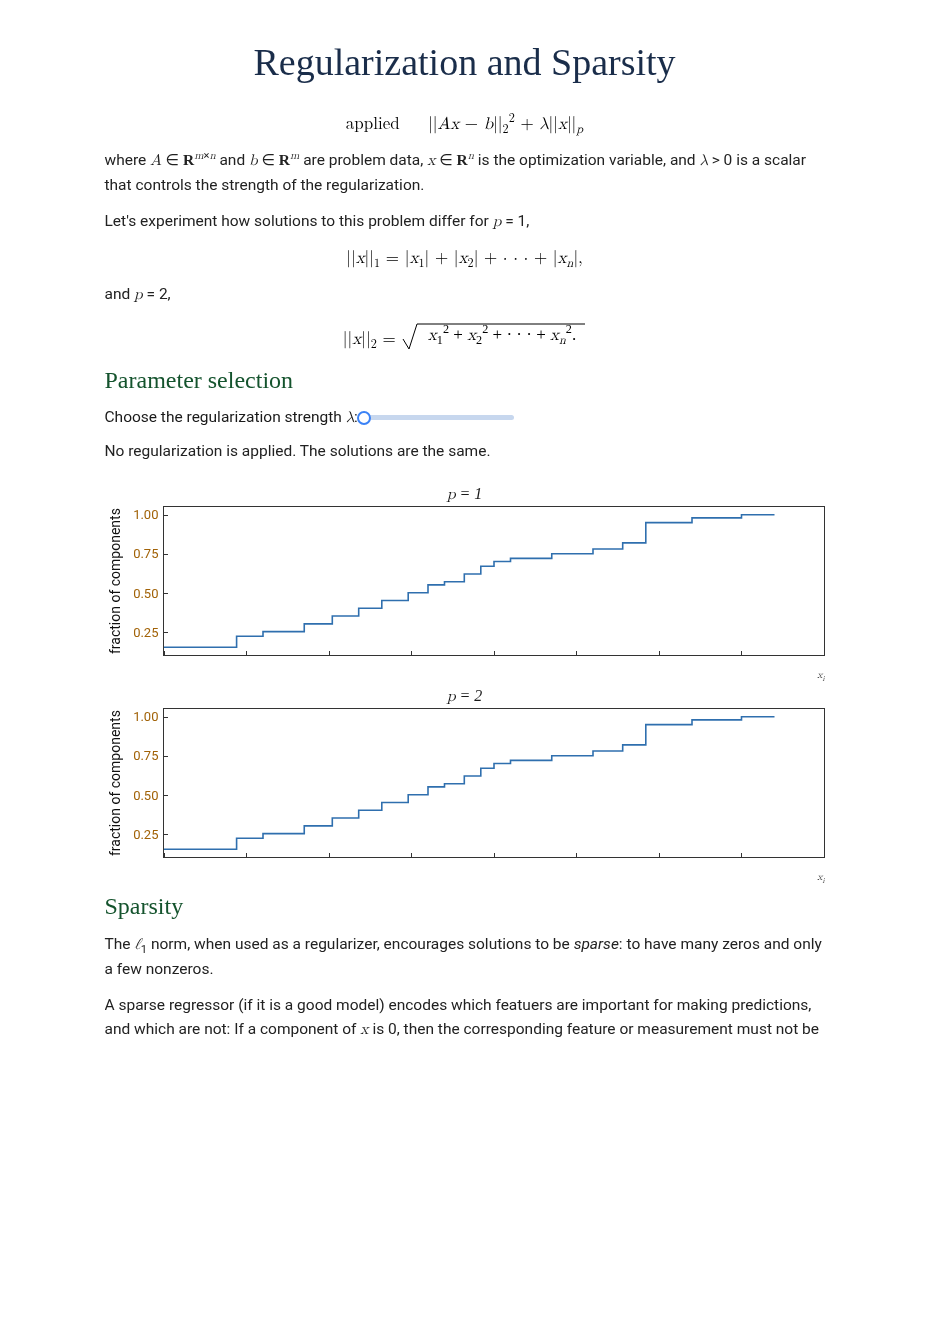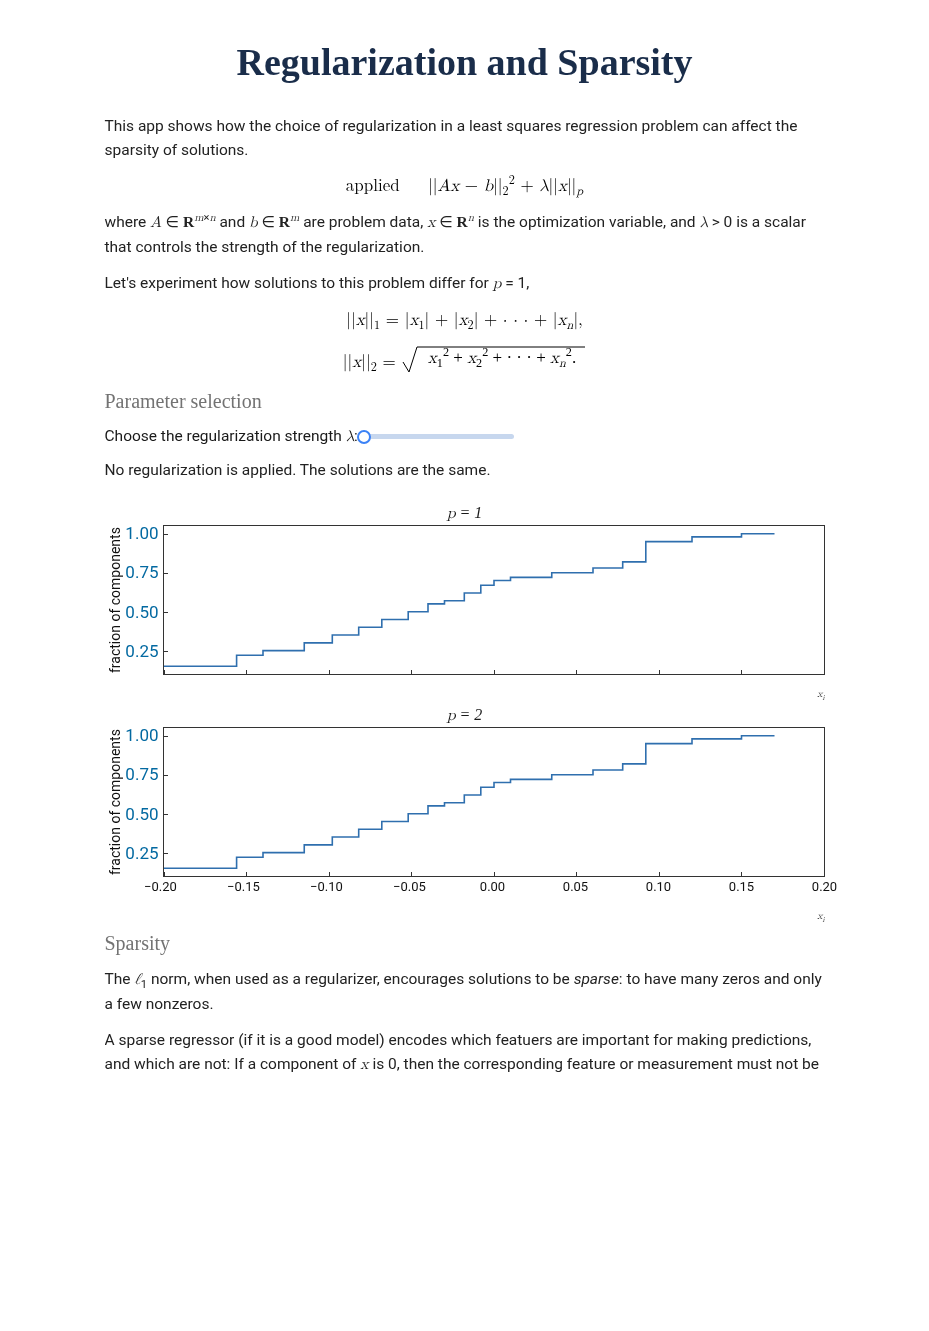--- a/index.html
+++ b/index.html
@@ -9,31 +9,31 @@
     font-family: -apple-system, BlinkMacSystemFont, "Segoe UI", Roboto, "Helvetica Neue", Arial, sans-serif;
     color: #1a1a1a;
   }
   .page {
     max-width: 720px;
     margin: 0 auto;
     padding: 30px 20px 0 20px;
   }
   h1.title {
     font-family: Georgia, "Times New Roman", serif;
-    font-weight: 700;
+    font-weight: 400;
     color: #1a2d4a;
     text-align: center;
     font-size: 38px;
     margin: 10px 0 30px 0;
   }
   h2.section {
     font-family: Georgia, "Times New Roman", serif;
     font-weight: 400;
-    color: #737373;
-    font-size: 20px;
+    color: #14532d;
+    font-size: 24px;
     margin: 8px 0 12px 0;
   }
   p {
     font-size: 15.5px;
     line-height: 1.55;
     margin: 12px 0;
     color: #222;
   }
   .math-block {
     text-align: center;
@@ -116,25 +116,25 @@
     transform: rotate(180deg);
     font-size: 14px;
     text-align: center;
     padding: 0 2px;
     color: #111;
   }
   .yticks {
     display: flex;
     flex-direction: column;
     justify-content: space-between;
-    font-size: 17px;
+    font-size: 13px;
     text-align: right;
     width: 38px;
     padding: 0 4px;
-    color: #0369a1;
+    color: #a16207;
     box-sizing: border-box;
   }
   .plot-area {
     border: 1px solid #333;
     height: 150px;
     flex: 1;
     position: relative;
     box-sizing: border-box;
   }
   .plot-area svg {
@@ -192,34 +192,34 @@
   }
   .sqrt-svg { vertical-align: -0.55em; }
 </style>
 </head>
 <body>
 
 <div class="page">
 
   <h1 class="title">Regularization and Sparsity</h1>
 
-  <p>This app shows how the choice of regularization in a least squares regression problem can affect the sparsity of solutions.</p>
 
   <div class="math-block">
     <span class="mathrm">applied</span>
     &nbsp;&nbsp;&nbsp;
     <span>||<span class="mathvar">A</span><span class="mathvar">x</span> − <span class="mathvar">b</span>||<sub>2</sub><sup>2</sup> + <span class="mathvar">λ</span>||<span class="mathvar">x</span>||<sub><span class="mathvar">p</span></sub></span>
   </div>
 
   <p>where <span class="mathvar">A</span> ∈ <span class="bold-R">R</span><sup><span class="mathvar">m</span>×<span class="mathvar">n</span></sup> and <span class="mathvar">b</span> ∈ <span class="bold-R">R</span><sup><span class="mathvar">m</span></sup> are problem data, <span class="mathvar">x</span> ∈ <span class="bold-R">R</span><sup><span class="mathvar">n</span></sup> is the optimization variable, and <span class="mathvar">λ</span> &gt; 0 is a scalar that controls the strength of the regularization.</p>
 
   <p>Let's experiment how solutions to this problem differ for <span class="mathvar">p</span> = 1,</p>
 
   <div class="math-block">||<span class="mathvar">x</span>||<sub>1</sub> = |<span class="mathvar">x</span><sub>1</sub>| + |<span class="mathvar">x</span><sub>2</sub>| + · · · + |<span class="mathvar">x</span><sub><span class="mathvar">n</span></sub>|,</div>
 
+  <p>and <span class="mathvar">p</span> = 2,</p>
 
   <div class="math-block">
     <span>||<span class="mathvar">x</span>||<sub>2</sub> = </span><svg class="sqrt-svg" width="185" height="32">
       <path d="M2 18 L8 28 L16 3 L184 3" stroke="#000" stroke-width="1" fill="none"></path>
       <foreignObject x="18" y="4" width="166" height="26">
         <span xmlns="http://www.w3.org/1999/xhtml" style="font-family:'Cambria Math',Georgia,serif;font-size:17px;"><span class="mathvar">x</span><sub>1</sub><sup>2</sup> + <span class="mathvar">x</span><sub>2</sub><sup>2</sup> + · · · + <span class="mathvar">x</span><sub><span class="mathvar">n</span></sub><sup>2</sup>.</span>
       </foreignObject>
     </svg>
   </div>
 
@@ -302,31 +302,20 @@
               <div class="xtick-mark" style="left: 87.5%;"></div>
               <div class="xtick-mark" style="left: 100%;"></div>
             </div>
           <div class="ytick-marks"></div>
         <div class="ytick-mark" style="top: 5.26316%;"></div>
             <div class="ytick-mark" style="top: 31.5789%;"></div>
             <div class="ytick-mark" style="top: 57.8947%;"></div>
             <div class="ytick-mark" style="top: 84.2105%;"></div>
           </div>
       </div>
-      <div class="xticks-row" style="position: relative; height: 16px; display: block;">
-        <span style="left: 0%; position: absolute;">−0.20</span>
-        <span style="left: 12.5%; position: absolute;">−0.15</span>
-        <span style="left: 25%; position: absolute;">−0.10</span>
-        <span style="left: 37.5%; position: absolute;">−0.05</span>
-        <span style="left: 50%; position: absolute;">0.00</span>
-        <span style="left: 62.5%; position: absolute;">0.05</span>
-        <span style="left: 75%; position: absolute;">0.10</span>
-        <span style="left: 87.5%; position: absolute;">0.15</span>
-        <span style="left: 100%; position: absolute;">0.20</span>
-      </div>
       <div class="xlabel-row"><span class="mathvar">x<sub>i</sub></span></div>
     </div>
 
   </div>
 
   <h2 class="section">Sparsity</h2>
 
   <p>The <span class="mathvar">ℓ</span><sub>1</sub> norm, when used as a regularizer, encourages solutions to be <em>sparse</em>: to have many zeros and only a few nonzeros.</p>
   <p style="margin-bottom:0; overflow:hidden; max-height:3.1em;">A sparse regressor (if it is a good model) encodes which featuers are important for making predictions, and which are not: If a component of <span class="mathvar">x</span> is 0, then the corresponding feature or measurement must not be important in making predictions</p>
 

